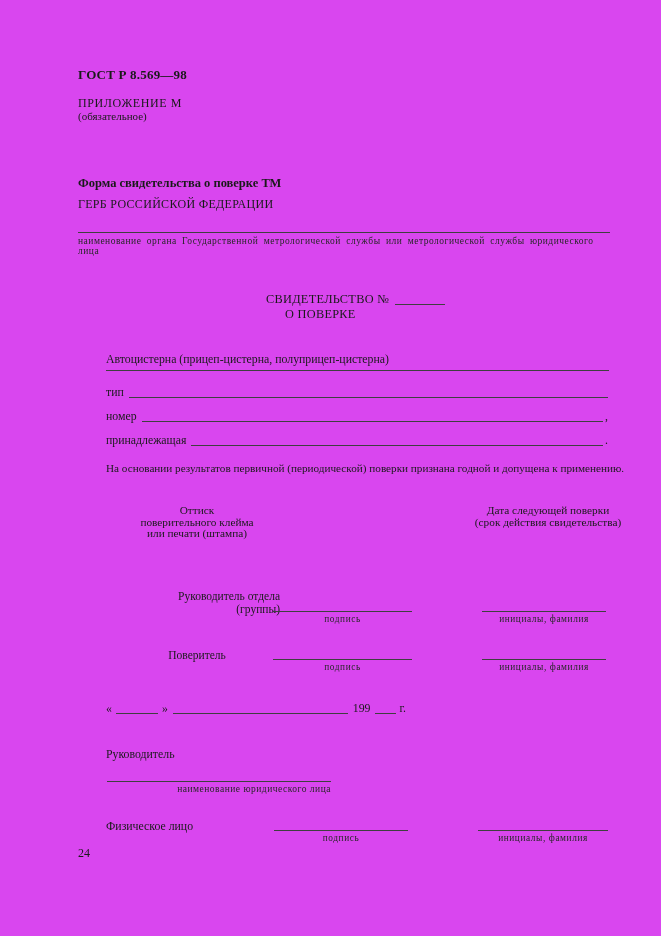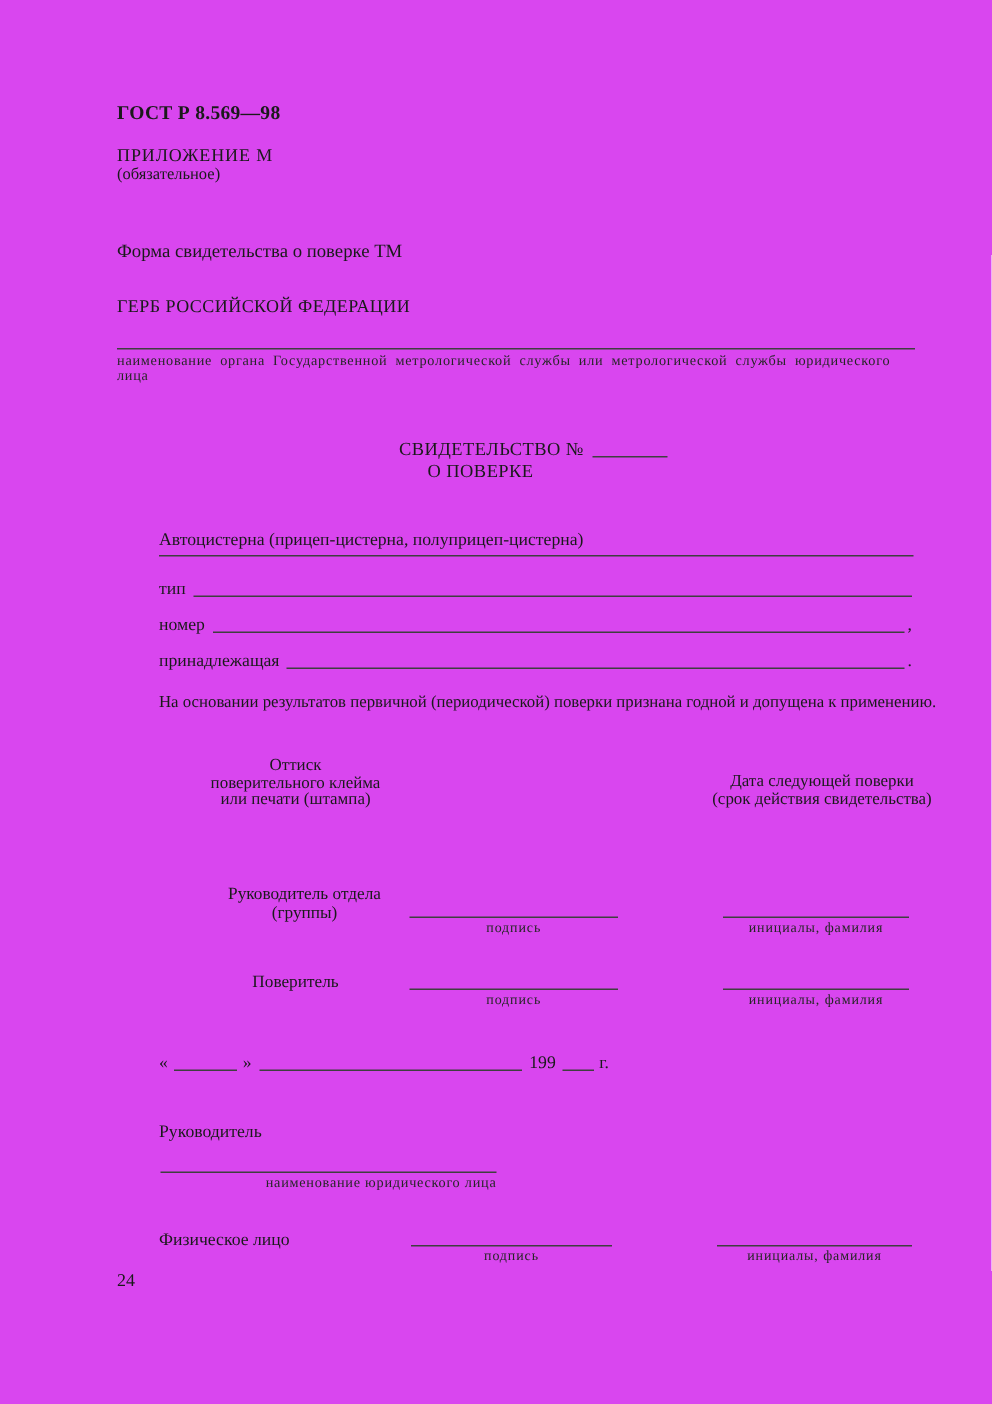--- a/index.html
+++ b/index.html
@@ -5,21 +5,21 @@
   html,body{margin:0;padding:0;background:#ffffff;}
   .page{
     position:relative;width:661px;height:936px;background:#d946ef;overflow:hidden;
     font-family:"Liberation Serif","DejaVu Serif",serif;color:#1a1a1a;
   }
   .abs{position:absolute;}
   .center{left:78px;width:536px;text-align:left;}
   .gost{font-weight:bold;font-size:13px;letter-spacing:0.2px;}
   .appendix{font-size:12px;letter-spacing:0.6px;}
   .appendix-note{font-size:11px;}
-  .form-title{font-weight:normal;font-size:12.5px;}
+  .form-title{font-weight:bold;font-size:12.5px;margin-top:16px;}
   .emblem{font-size:12px;letter-spacing:0.3px;}
   .hline{border-top:1px solid #3f3f3f;height:0;}
   .caption{font-size:9.5px;letter-spacing:0.5px;color:#262626;}
   .org-caption{word-spacing:2.5px;}
   .cert{font-size:12.3px;letter-spacing:0.3px;line-height:15px;}
   .cert-l2{padding-left:19px;}
   .blank{display:inline-block;border-bottom:1px solid #3f3f3f;height:10px;vertical-align:-2px;}
   .cert-blank{width:50px;margin-left:6px;}
   .body-text{font-size:11.8px;}
   .frow{display:flex;width:502px;height:13px;font-size:11.8px;line-height:13px;}
@@ -80,26 +80,26 @@
   </div>
 
   <div class="abs statement" style="left:106px;top:462px;">На основании результатов первичной (периодической) поверки признана годной и допущена к применению.</div>
 
   <div class="abs stamp" style="left:103px;width:188px;top:505px;">
     <div>Оттиск</div>
     <div>поверительного клейма</div>
     <div>или печати (штампа)</div>
   </div>
 
-  <div class="abs stamp" style="left:448px;width:200px;top:505px;margin-top:11px;">
+  <div class="abs stamp" style="left:448px;width:200px;top:505px;">
     <div>Дата следующей поверки</div>
     <div>(срок действия свидетельства)</div>
   </div>
 
-  <div class="abs sig-label" style="left:109px;width:188px;top:590px;">
+  <div class="abs sig-label" style="left:92px;width:188px;top:590px;text-align:right;">
     <div>Руководитель отдела</div>
     <div>(группы)</div>
   </div>
   <div class="abs sline" style="left:273px;width:139px;top:611px;"></div>
   <div class="abs scap" style="left:273px;width:139px;top:614px;">подпись</div>
   <div class="abs sline" style="left:482px;width:124px;top:611px;"></div>
   <div class="abs scap" style="left:482px;width:124px;top:614px;">инициалы, фамилия</div>
 
   <div class="abs sig-label" style="left:103px;width:188px;top:649px;">Поверитель</div>
   <div class="abs sline" style="left:273px;width:139px;top:659px;"></div>

